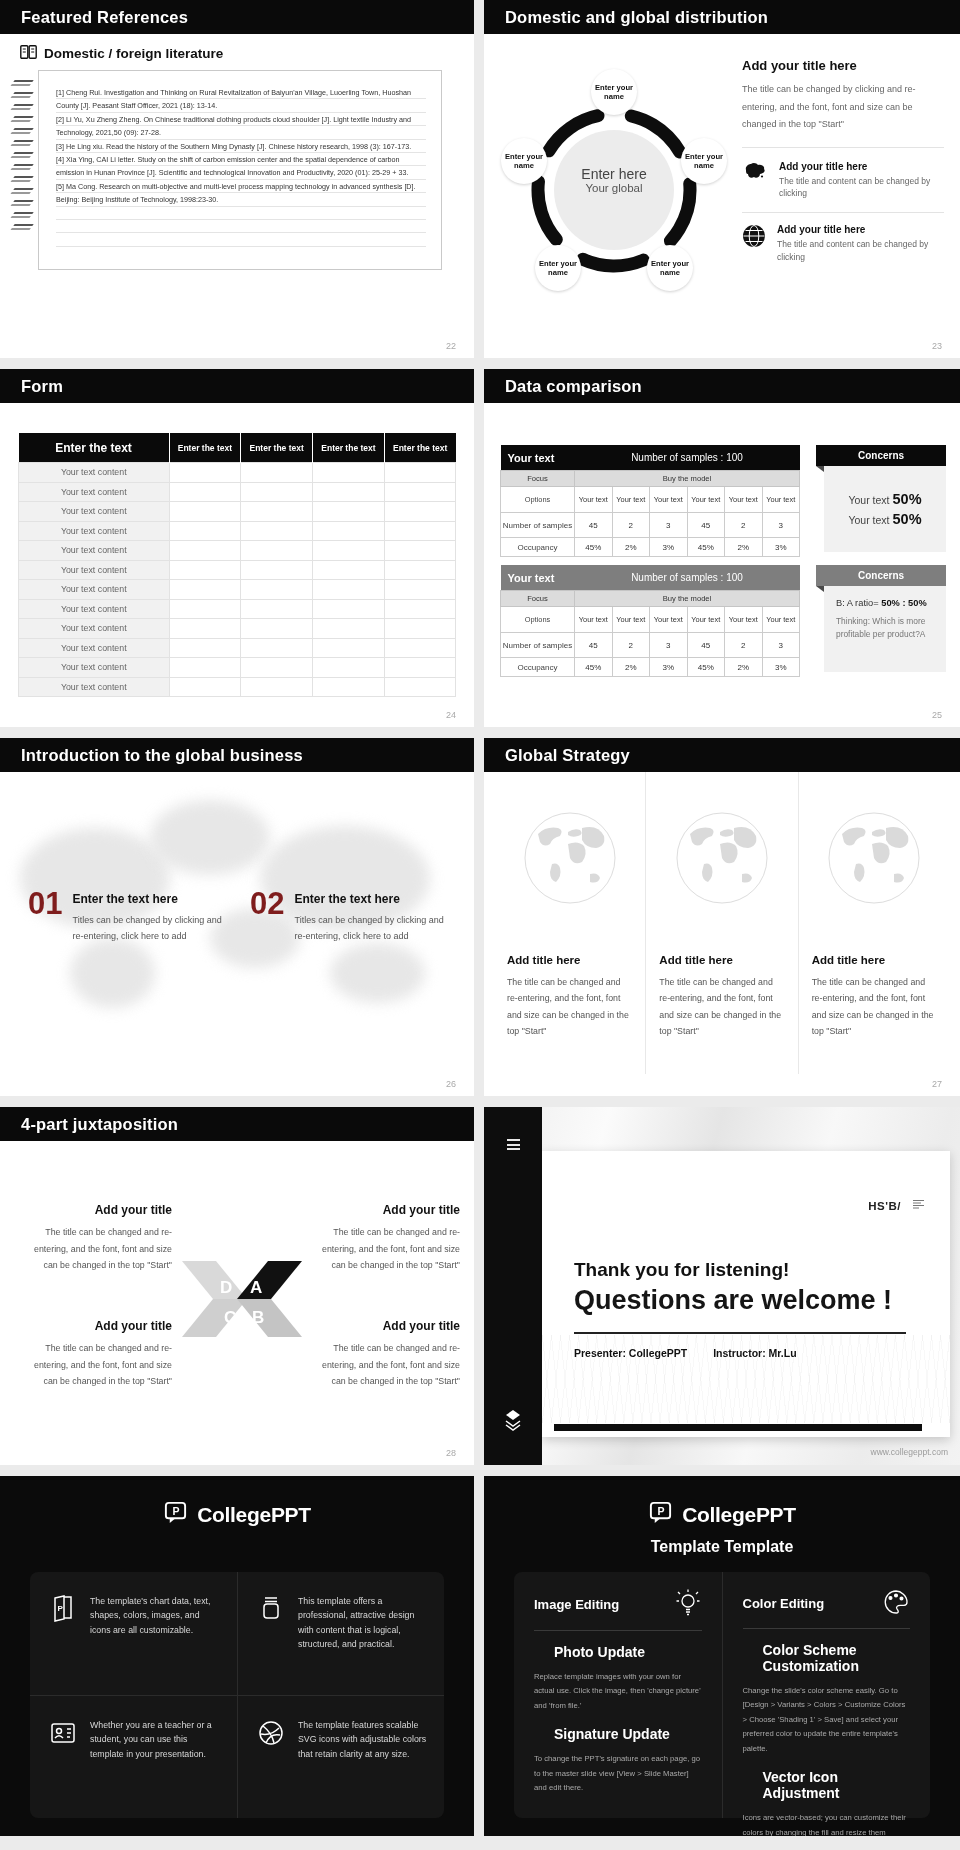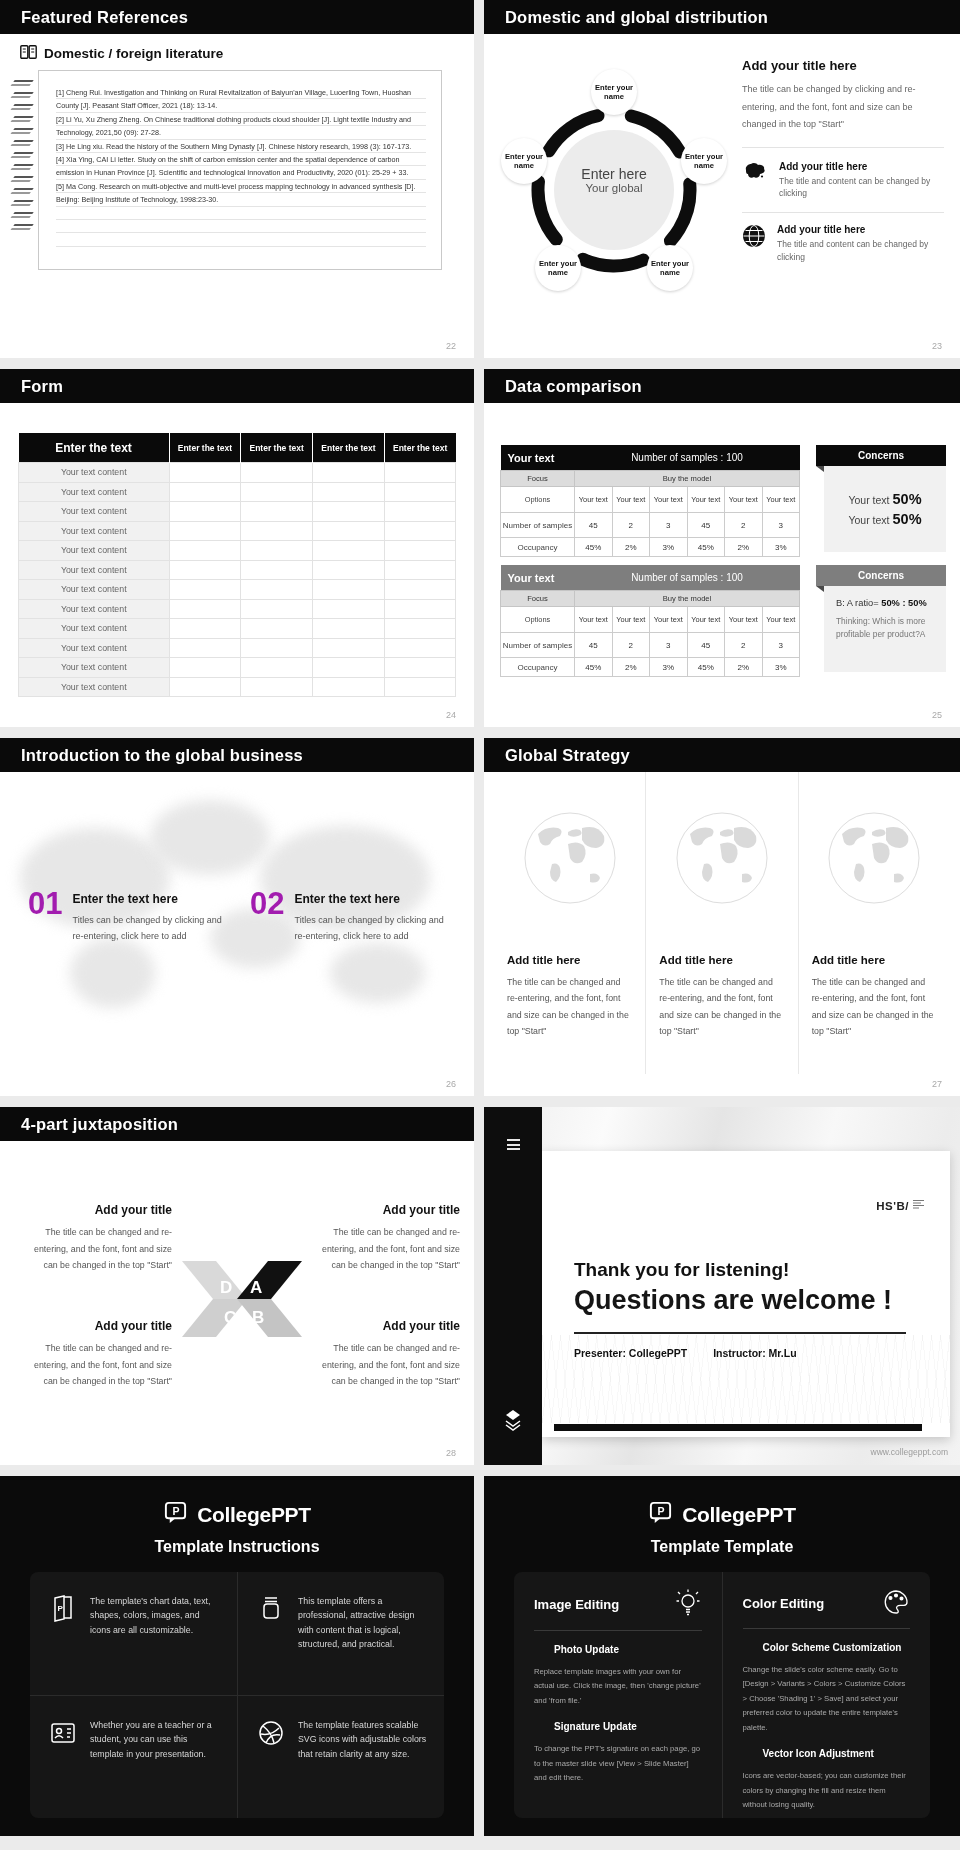--- a/index.html
+++ b/index.html
@@ -59,21 +59,21 @@
   .cb1 .ln{font-size:10.5px;color:#444;}
   .cb1 b{font-size:14.5px;color:#111;margin-left:3px;}
   .cb2{height:86px;padding:12px 9px 0 12px;box-sizing:border-box;}
   .cb2 .ratio{font-size:9.3px;color:#333;}
   .cb2 .ratio b{color:#111;}
   .cb2 .note{margin-top:7px;font-size:8.4px;color:#777;line-height:1.55;}
   
   .wmap i{position:absolute;background:#e3e3e3;border-radius:50%;filter:blur(7px);opacity:.85;}
   .duo{position:absolute;left:28px;top:150px;display:flex;gap:22px;}
   .duo-item{display:flex;gap:10px;width:200px;}
-  .duo-num{font-size:31px;font-weight:bold;color:#a21caf;line-height:1;}
+  .duo-num{font-size:31px;font-weight:bold;color:#7f1d1d;line-height:1;}
   .duo-tx h4{margin:4px 0 0 0;font-size:12px;color:#111;}
   .duo-tx p{margin:6px 0 0 0;font-size:9px;color:#555;line-height:1.8;}
   
   .cols3{position:absolute;left:10px;right:10px;top:34px;bottom:22px;display:flex;}
   .gcol{flex:1;padding:0 13px;}
   .gcol + .gcol{border-left:1px solid #e8e8e8;}
   .gcol svg{display:block;margin:40px auto 0 auto;}
   .gcol h4{margin:50px 0 0 0;font-size:11.5px;color:#111;}
   .gcol p{margin:8px 0 0 0;font-size:8.8px;color:#555;line-height:1.85;}
   
@@ -81,21 +81,21 @@
   .qblk h4{margin:0;font-size:12px;color:#111;}
   .qblk p{margin:7px 0 0 0;font-size:8.8px;color:#555;line-height:1.9;}
   .xgfx{position:absolute;left:176px;top:146px;}
   
   #sThanks{background:linear-gradient(105deg,#ededed 0%,#fbfbfb 22%,#e5e5e5 42%,#f8f8f8 62%,#ececec 82%,#f3f3f3 100%);}
   .tk-side{position:absolute;left:0;top:0;width:58px;height:100%;background:#0d0d0d;}
   .tk-menu{position:absolute;left:23px;top:32px;width:13px;}
   .tk-menu i{display:block;height:2px;background:#e8e8e8;margin-bottom:2.5px;}
   .tk-gem{position:absolute;left:20px;bottom:30px;}
   .tk-card{position:absolute;left:58px;top:44px;right:10px;bottom:28px;background:#fff;box-shadow:0 3px 10px rgba(0,0,0,.18);}
-  .tk-logo{position:absolute;top:48px;right:26px;display:flex;align-items:center;gap:4px;font-size:11.5px;font-weight:bold;color:#222;letter-spacing:.5px;}
+  .tk-logo{position:absolute;top:48px;right:26px;display:flex;align-items:center;gap:12px;font-size:11.5px;font-weight:bold;color:#222;letter-spacing:.5px;}
   .tk-h1{position:absolute;left:32px;top:108px;font-size:19px;font-weight:bold;color:#111;}
   .tk-h2{position:absolute;left:32px;top:134px;font-size:27px;font-weight:bold;color:#151515;}
   .tk-hr{position:absolute;left:32px;top:181px;width:332px;height:2px;background:#222;}
   .tk-pres{position:absolute;left:32px;top:196px;display:flex;gap:26px;font-size:10.5px;font-weight:bold;color:#111;}
   .tk-mesh{position:absolute;left:0;right:0;bottom:14px;height:88px;opacity:.5;background:repeating-linear-gradient(84deg,rgba(0,0,0,.06) 0 1px,transparent 1px 9px),repeating-linear-gradient(96deg,rgba(0,0,0,.06) 0 1px,transparent 1px 9px);}
   .tk-bar{position:absolute;left:12px;right:28px;bottom:6px;height:7px;background:#0d0d0d;}
   .tk-url{position:absolute;right:12px;bottom:8px;font-size:8.5px;color:#9b9b9b;}
   
   .dark{background:#0b0b0b;color:#fff;height:360px;}
   .logo-row{position:absolute;top:24px;left:0;right:0;display:flex;justify-content:center;align-items:center;gap:9px;}
@@ -104,21 +104,21 @@
   .dcard{position:absolute;left:30px;right:30px;top:96px;bottom:18px;background:#161616;border-radius:8px;}
   .igrid{display:grid;grid-template-columns:1fr 1fr;grid-template-rows:1fr 1fr;height:100%;}
   .icell{padding:22px 16px 10px 18px;display:flex;gap:12px;align-items:flex-start;}
   .icell:nth-child(2),.icell:nth-child(4){border-left:1px solid #2b2b2b;}
   .icell:nth-child(3),.icell:nth-child(4){border-top:1px solid #2b2b2b;}
   .icell p{margin:0;font-size:8.8px;color:#d8d8d8;line-height:1.62;}
   .tflex{display:flex;height:100%;}
   .tcol{flex:1;padding:16px 20px 0 20px;}
   .tcol + .tcol{border-left:1px solid #2b2b2b;}
   .thead{display:flex;justify-content:space-between;align-items:center;font-size:13px;font-weight:bold;padding-bottom:9px;border-bottom:1px solid #3a3a3a;}
-  .tsub{margin-top:13px;font-size:10px;font-weight:bold;color:#fff;padding-left:20px;}
+  .tsub{margin-top:13px;font-size:14px;font-weight:bold;color:#fff;padding-left:20px;}
   .tbody{margin-top:10px;font-size:7.7px;color:#a9a9a9;line-height:1.88;}
 </style>
 </head>
 <body>
 
 <div id="stage">
 
   <div class="slide" style="left:0;top:0">
     <div class="bar">
         <span>Featured References</span>
@@ -561,21 +561,20 @@
 
   <div class="slide dark" style="left:0;top:1476px">
     <div class="logo-row">
       <span><svg width="25" height="25" viewBox="0 0 26 26">
             <rect x="3" y="3" width="20" height="16" rx="3" fill="none" stroke="#fff" stroke-width="2"></rect>
             <path d="M7 19 v5 l6 -5 z" fill="#fff"></path>
             <text x="10" y="15.5" font-size="11" font-weight="bold" fill="#fff">P</text>
           </svg></span>
       <span class="logo-text">CollegePPT</span>
     </div>
-    <div class="dark-title">Template Instructions</div>
     <div class="dcard">
       <div class="igrid">
         <div class="icell">
           <span><svg width="30" height="30" viewBox="0 0 30 30" fill="none" stroke="#fff" stroke-width="1.5">
                 <path d="M7 4 l9 -2 v23 l-9 2 z"></path>
                 <path d="M16 3 h7 v21 h-7"></path>
                 <text x="9.5" y="17" font-size="8" font-weight="bold" fill="#fff" stroke="none">P</text>
               </svg></span>
           <p>The template's chart data, text, shapes, colors, images, and icons are all customizable.</p>
         </div>

